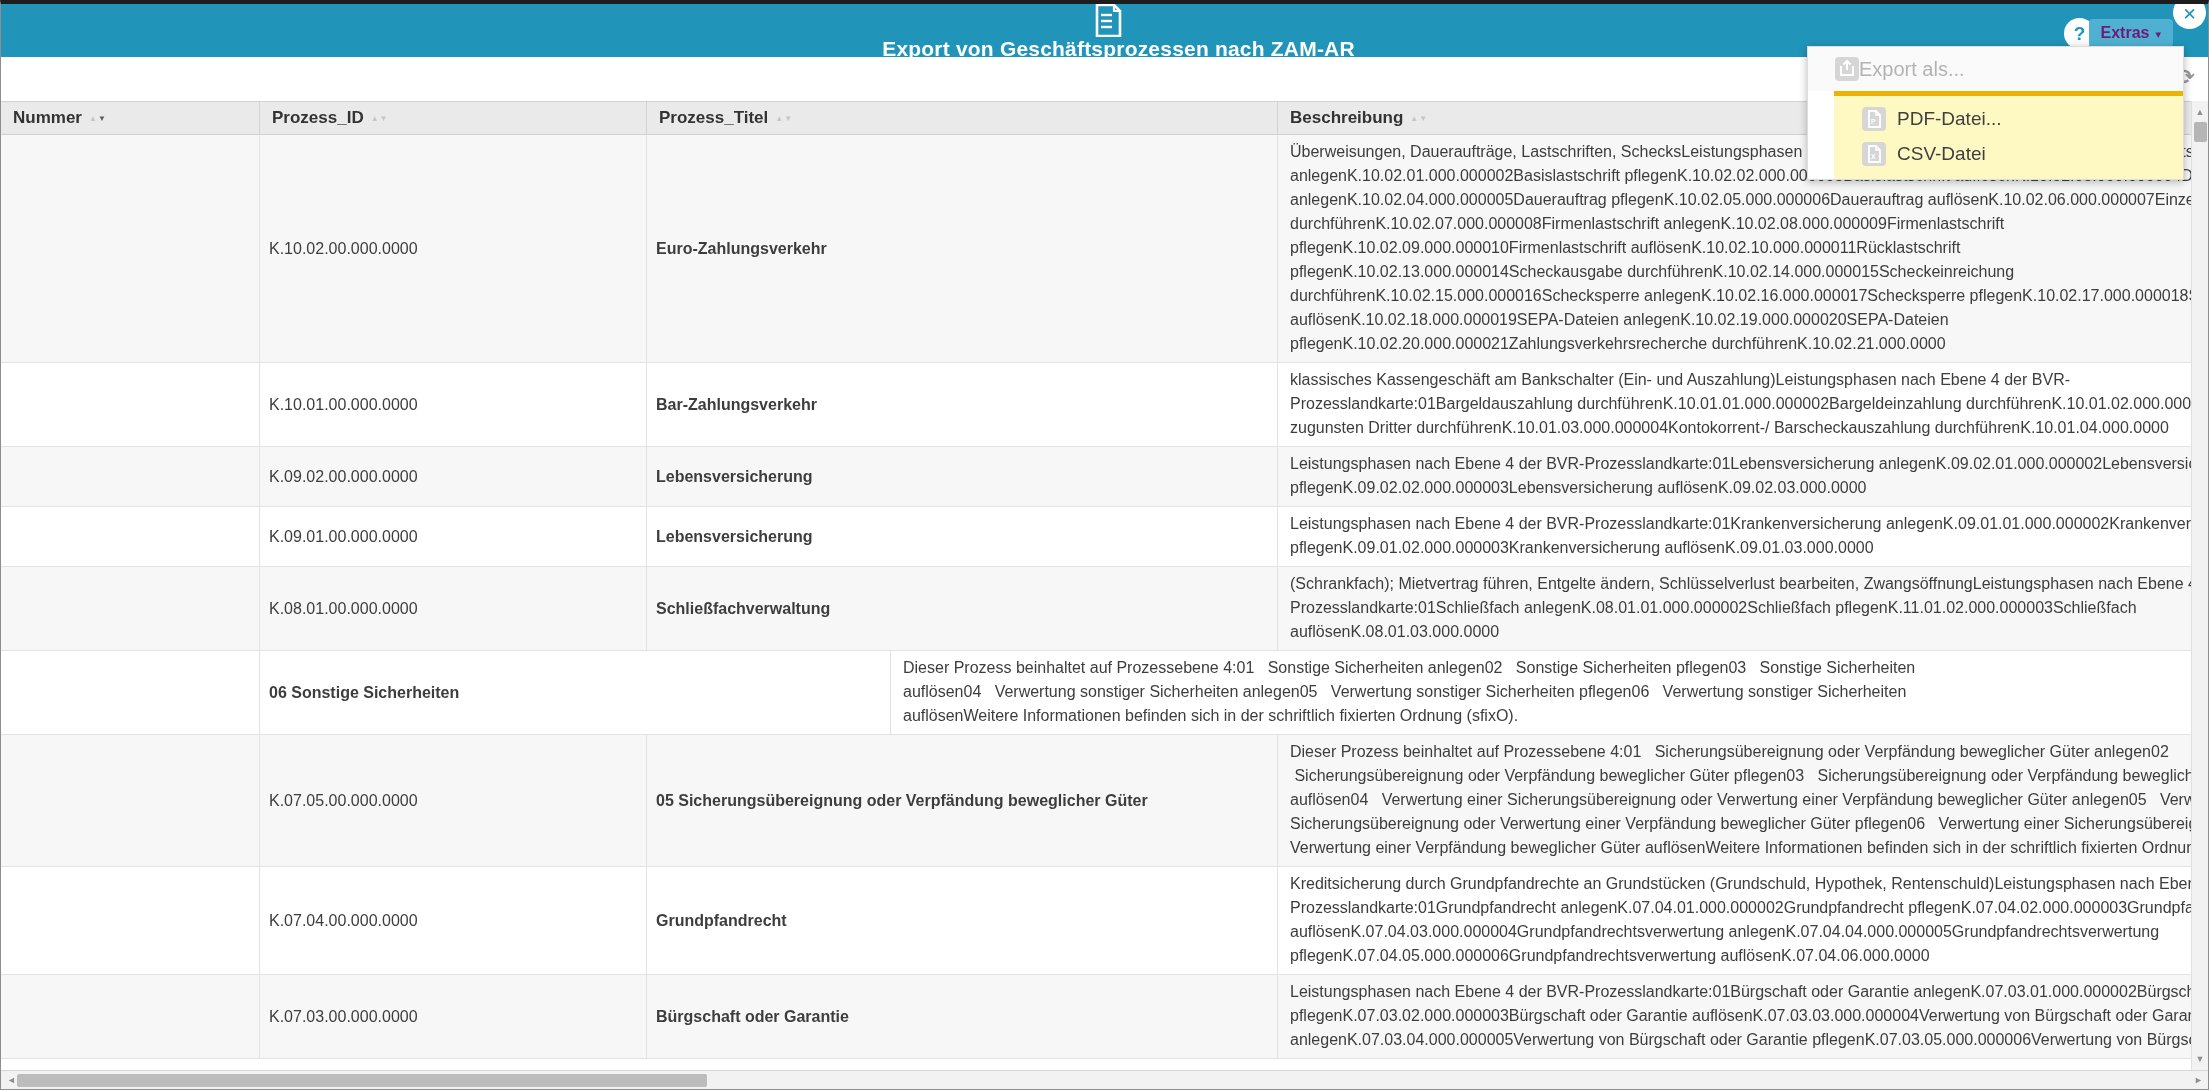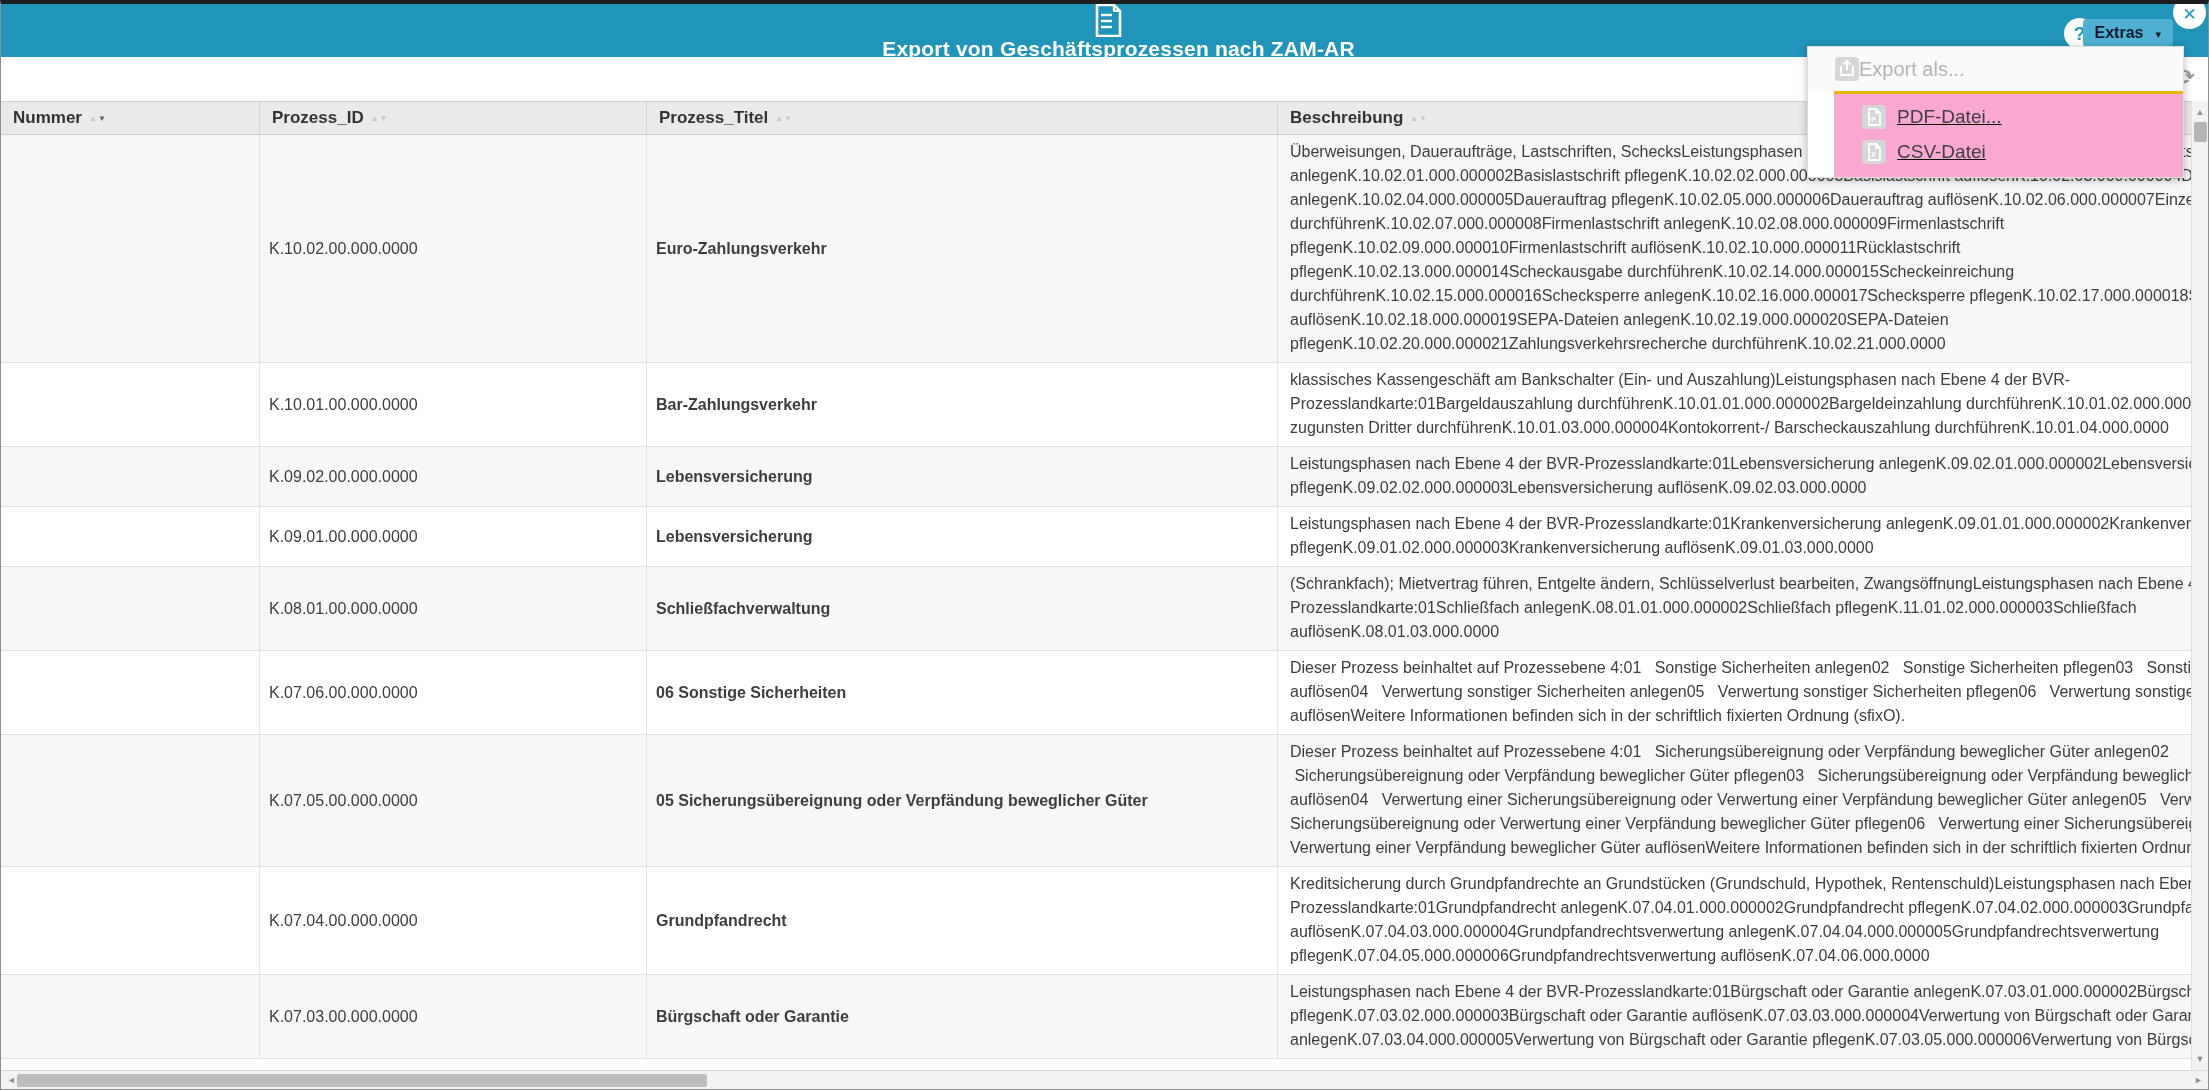--- a/index.html
+++ b/index.html
@@ -18,22 +18,22 @@
   }
   .doc-icon{ width:27px; height:33px; margin-right:20px; flex:0 0 auto; }
   .titlebar-title{ font-size:21px; font-weight:bold; letter-spacing:.2px; }
   .help-btn{
     position:absolute; right:113px; top:14px; width:31px; height:31px; border-radius:50%;
     background:#fff; color:#2095b9; font-weight:bold; font-size:19px;
     display:flex; align-items:center; justify-content:center; cursor:pointer;
   }
   .extras-btn{
     position:absolute; right:35px; top:15px; height:28px; padding:0 12px; border-radius:4px;
-    background:#4fb0d2; color:#0f172a; font-size:16px; font-weight:bold;
-    display:flex; align-items:center; gap:12px; cursor:pointer;
+    background:#4fb0d2; color:#701a75; font-size:16px; font-weight:bold;
+    display:flex; align-items:center; gap:6px; cursor:pointer;
   }
   .extras-caret{ font-size:11px; position:relative; top:1px; }
   .close-btn{
     position:absolute; right:2px; top:-8px; width:33px; height:33px; border-radius:50%;
     background:#fff; color:#2095b9; font-weight:bold; font-size:17px; z-index:60;
     display:flex; align-items:flex-end; justify-content:center; padding-bottom:4px;
     box-shadow:0 0 0 2px rgba(255,255,255,.0);
   }
 
   
@@ -69,21 +69,21 @@
   .tcell.c4{ padding-top:5px; padding-bottom:6px; }
   .desc-line{ white-space:pre; overflow:hidden; line-height:24px; height:24px; }
 
   
   .menu{
     position:absolute; left:1806px; top:42px; width:377px; z-index:50; background:#fff;
     box-shadow:0 2px 8px rgba(0,0,0,.28); border:1px solid #ddd;
   }
   .menu-header{ display:flex; align-items:center; height:44px; padding-left:27px; background:#fafafa; }
   .menu-header-label{ color:#b3b3b3; font-size:20px; }
-  .menu-items{ margin-left:26px; border-top:3px solid #eab308; padding:5px 0 8px 0; background:#f9a8d4;text-decoration:underline; }
+  .menu-items{ margin-left:26px; border-top:5px solid #eab308; padding:5px 0 8px 0; background:#fef9c3; }
   .menu-item{ display:flex; align-items:center; height:35px; padding-left:28px; gap:11px; cursor:pointer; }
   .menu-item-label{ color:#3f3f3f; font-size:19px; }
   .mi-icon{ width:24px; height:24px; border-radius:4px; background:#d6d6d6; position:relative; flex:0 0 auto; }
   .mi-icon svg{ position:absolute; left:0; top:0; }
 
   
   .vscroll{
     position:absolute; right:0; top:97px; bottom:19px; width:17px; background:#f2f2f2;
     border-left:1px solid #e0e0e0;
   }
@@ -214,21 +214,20 @@
     <div class="tcell c2">K.08.01.00.000.0000</div>
     <div class="tcell c3">Schließfachverwaltung</div>
     <div class="tcell c4">
             <div class="desc-line">(Schrankfach); Mietvertrag führen, Entgelte ändern, Schlüsselverlust bearbeiten, ZwangsöffnungLeistungsphasen nach Ebene 4 der BVR-</div>
             <div class="desc-line">Prozesslandkarte:01Schließfach anlegenK.08.01.01.000.000002Schließfach pflegenK.11.01.02.000.000003Schließfach</div>
             <div class="desc-line">auflösenK.08.01.03.000.0000</div>
           </div>
   </div>
         <div class="trow">
     <div class="tcell c1"></div>
-    <div class="tcell c2">K.07.06.00.000.0000</div>
     <div class="tcell c3">06 Sonstige Sicherheiten</div>
     <div class="tcell c4">
             <div class="desc-line">Dieser Prozess beinhaltet auf Prozessebene 4:01   Sonstige Sicherheiten anlegen02   Sonstige Sicherheiten pflegen03   Sonstige Sicherheiten</div>
             <div class="desc-line">auflösen04   Verwertung sonstiger Sicherheiten anlegen05   Verwertung sonstiger Sicherheiten pflegen06   Verwertung sonstiger Sicherheiten</div>
             <div class="desc-line">auflösenWeitere Informationen befinden sich in der schriftlich fixierten Ordnung (sfixO).</div>
           </div>
   </div>
         <div class="trow alt">
     <div class="tcell c1"></div>
     <div class="tcell c2">K.07.05.00.000.0000</div>

